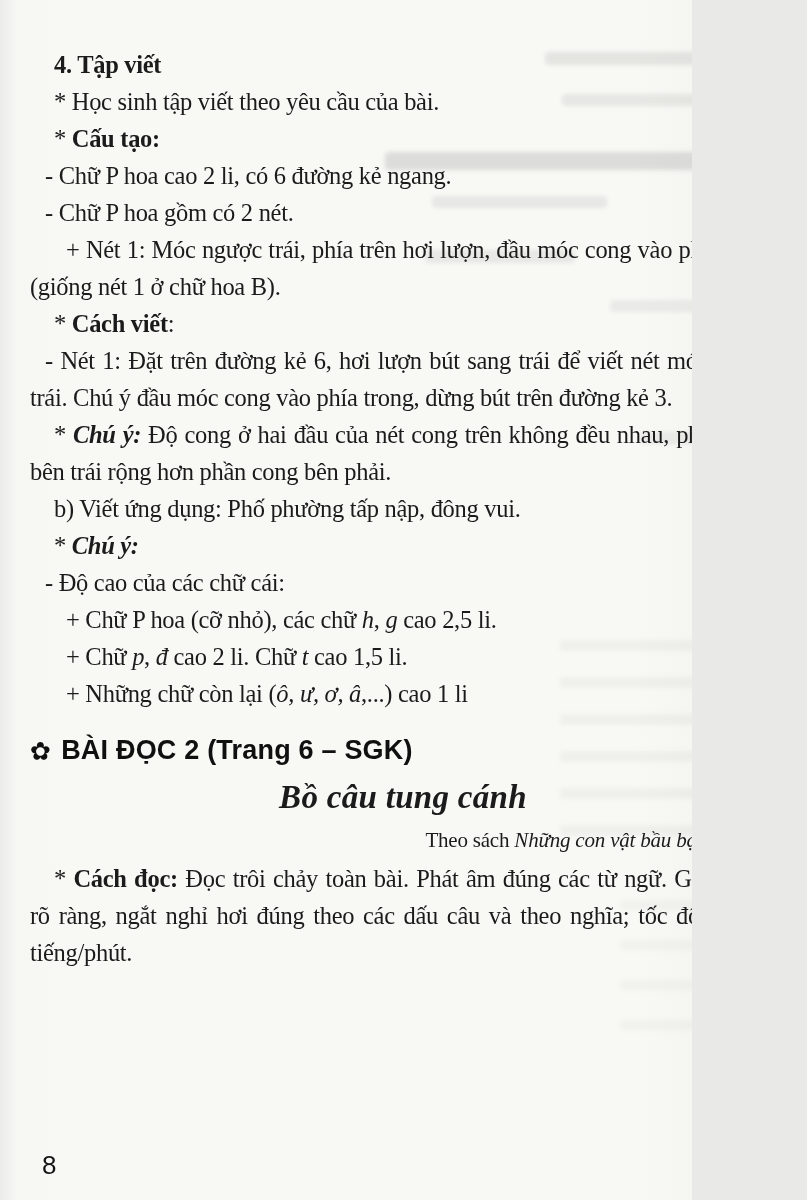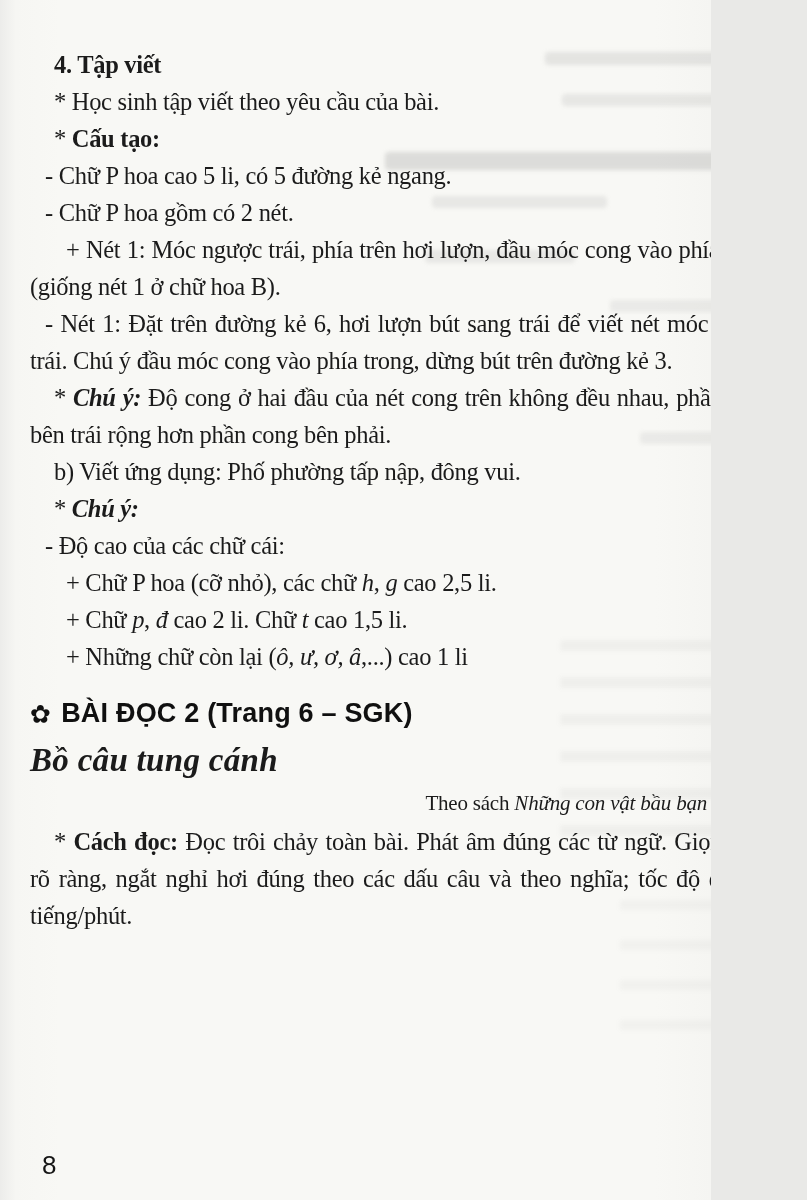--- a/index.html
+++ b/index.html
@@ -7,21 +7,20 @@
     width:807px;height:1200px;
     background:#e9e9e7;
     font-family:"Liberation Serif","DejaVu Serif",serif;
   }
   .page{
     position:relative;
     width:692px;height:1200px;
     overflow:hidden;
     color:#1b1b1b;
     background:linear-gradient(90deg,#ececea 0px,#f6f6f3 16px,#f8f8f5 60px,#f8f8f5 92%,#f5f5f2 100%);
-    padding-left:19px;
   }
   
   .ghost{position:absolute;filter:blur(2px);border-radius:4px;pointer-events:none;}
   .g1{left:545px;top:52px;width:215px;height:13px;background:rgba(125,125,125,.16);}
   .g2{left:562px;top:94px;width:190px;height:12px;background:rgba(125,125,125,.14);}
   .g3{left:385px;top:152px;width:335px;height:18px;background:rgba(110,110,110,.20);}
   .g4{left:432px;top:196px;width:175px;height:12px;background:rgba(125,125,125,.13);}
   .g5{left:425px;top:250px;width:150px;height:13px;background:rgba(125,125,125,.13);}
   .g6{left:610px;top:300px;width:120px;height:12px;background:rgba(130,130,130,.11);}
   .g7{left:640px;top:432px;width:100px;height:12px;background:rgba(130,130,130,.11);}
@@ -60,20 +59,21 @@
     gap:10px;
   }
   .flower{
     font-family:"DejaVu Sans",sans-serif;
     font-size:25px;
     line-height:1;
     transform:translateY(1px);
   }
   .story-title{
     margin:3px 0 0 0;
+    text-align:center;
     font-size:33px;
     line-height:46px;
     font-weight:bold;
     font-style:italic;
     letter-spacing:.3px;
   }
   .source-line{
     text-align:right;
     font-size:21px;
     line-height:40px;
@@ -102,23 +102,24 @@
   <div class="ghost g7"></div>
   <div class="ghost g8"></div>
   <div class="ghost g9"></div>
 
   <div class="content">
 
     <div>
         <p class="para ind-a"><span class="b">4. Tập viết</span></p>
         <p class="para ind-a"><span>* Học sinh tập viết theo yêu cầu của bài.</span></p>
         <p class="para ind-a"><span>* </span><span class="b">Cấu tạo:</span></p>
-        <p class="para ind-d"><span>- Chữ P hoa cao 5 li, có 5 đường kẻ ngang.</span></p>
+        <p class="para ind-d"><span>- Chữ P hoa cao 2 li, có 6 đường kẻ ngang.</span></p>
         <p class="para ind-d"><span>- Chữ P hoa gồm có 2 nét.</span></p>
         <p class="para ind-p"><span>+ Nét 1: Móc ngược trái, phía trên hơi lượn, đầu móc cong vào phía trong (giống nét 1 ở chữ hoa B).</span></p>
+        <p class="para ind-a"><span>* </span><span class="b">Cách viết</span><span>:</span></p>
         <p class="para ind-d"><span>- Nét 1: Đặt trên đường kẻ 6, hơi lượn bút sang trái để viết nét móc ngược trái. Chú ý đầu móc cong vào phía trong, dừng bút trên đường kẻ 3.</span></p>
         <p class="para ind-a"><span>* </span><span class="b i">Chú ý:</span><span> Độ cong ở hai đầu của nét cong trên không đều nhau, phần cong bên trái rộng hơn phần cong bên phải.</span></p>
         <p class="para ind-a"><span>b) Viết ứng dụng: Phố phường tấp nập, đông vui.</span></p>
         <p class="para ind-a"><span>* </span><span class="b i">Chú ý:</span></p>
         <p class="para ind-d"><span>- Độ cao của các chữ cái:</span></p>
         <p class="para ind-p"><span>+ Chữ P hoa (cỡ nhỏ), các chữ </span><span class="i">h</span><span>, </span><span class="i">g</span><span> cao 2,5 li.</span></p>
         <p class="para ind-p"><span>+ Chữ </span><span class="i">p</span><span>, </span><span class="i">đ</span><span> cao 2 li. Chữ </span><span class="i">t</span><span> cao 1,5 li.</span></p>
         <p class="para ind-p"><span>+ Những chữ còn lại (</span><span class="i">ô, ư, ơ, â</span><span>,...) cao 1 li</span></p>
       </div>
 

